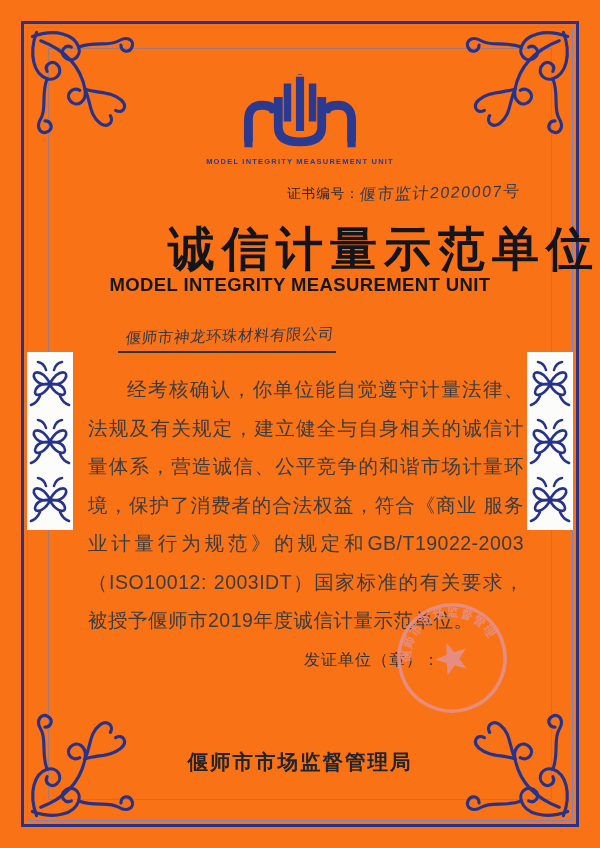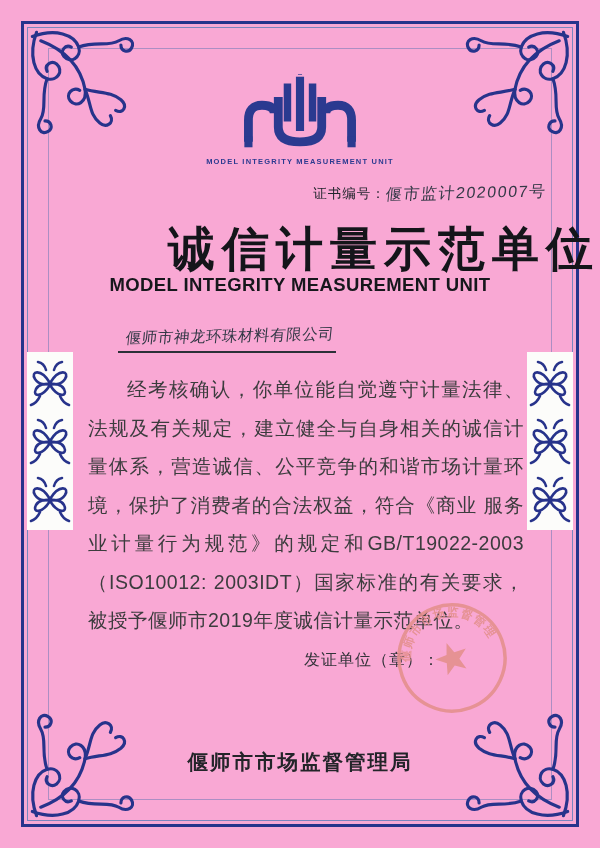--- a/index.html
+++ b/index.html
@@ -1,19 +1,19 @@
 <!DOCTYPE html>
 <html><head>
 <meta charset="utf-8">
 <style>
   html,body{margin:0;padding:0;}
   body{background:#e9e9e9;font-family:"Liberation Sans",sans-serif;}
   .page{
     position:relative;width:600px;height:848px;margin:0 auto;
-    background:#f9a8d4;overflow:hidden;
+    background:#f97316;overflow:hidden;
     box-shadow:0 0 6px rgba(0,0,0,.25);
   }
   
   .border-outer{position:absolute;inset:21px;border:3px solid #27338b;}
   .border-outer2{position:absolute;inset:27px;border:1px solid #7b85bf;}
   .border-inner{position:absolute;inset:48px;border:1px solid rgba(110,120,180,.55);}
   
   .corner{position:absolute;width:116px;height:116px;color:#27338b;}
   .corner.tl{top:26px;left:26px;}
   .corner.tr{top:26px;right:26px;transform:scaleX(-1);}
@@ -22,21 +22,21 @@
   
   .side-motifs{position:absolute;top:352px;width:46px;display:flex;flex-direction:column;
     gap:8px;background:#fcfcfa;padding:6px 0;color:#27338b;}
   .side-motifs.left{left:27px;}
   .side-motifs.right{right:27px;transform:scaleX(-1);}
   
   .logo-wrap{position:absolute;top:74px;left:0;right:0;text-align:center;}
   .logo-caption{margin-top:3px;font-size:7.5px;font-weight:bold;letter-spacing:1.2px;
     color:#2b3a90;font-family:"Liberation Sans",sans-serif;}
   
-  .cert-no{position:absolute;top:183px;right:54px;display:flex;align-items:baseline;
+  .cert-no{position:absolute;top:183px;right:80px;display:flex;align-items:baseline;
     color:#21242c;}
   .cert-no .label{font-size:13.5px;letter-spacing:1px;}
   .handwriting{
     font-size:16px;color:#343947;letter-spacing:1.5px;
     transform:skewX(-7deg) rotate(-1.2deg);display:inline-block;font-weight:500;
   }
   
   .title-cn{position:absolute;top:218px;left:0;right:0;text-align:right;
     font-family:"Liberation Serif","DejaVu Serif",serif;font-weight:900;
     font-size:47px;letter-spacing:7px;color:#14151a;}

